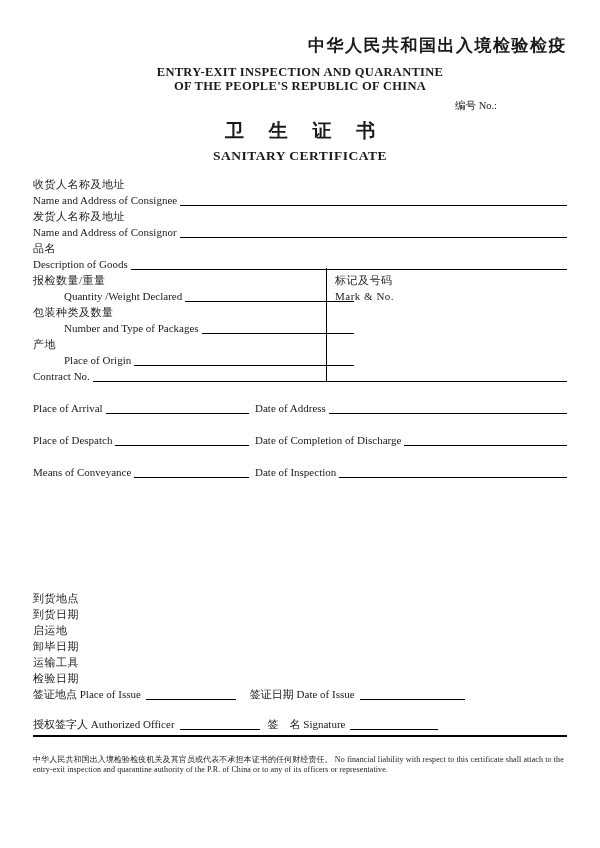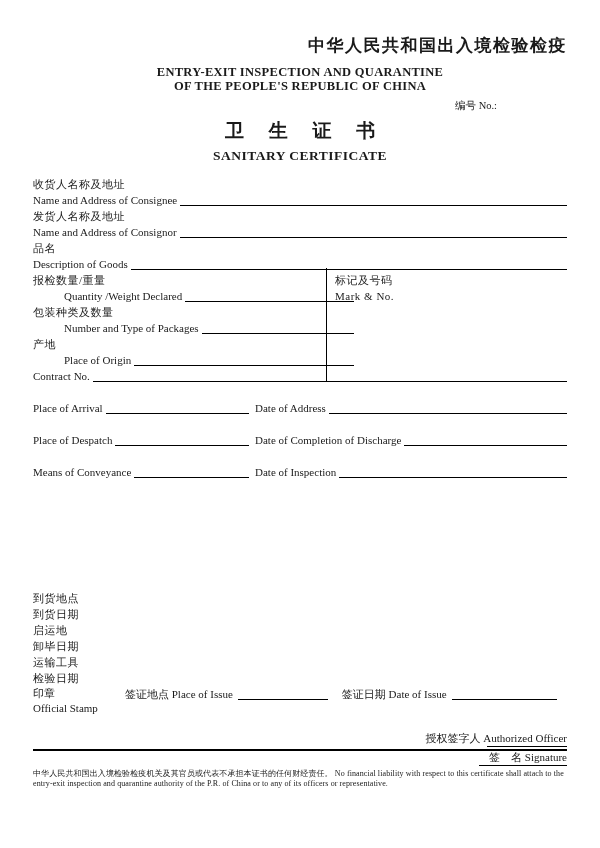--- a/index.html
+++ b/index.html
@@ -49,21 +49,21 @@
   .sig-rows { flex:1 1 auto;font-family:Liberation Serif, serif; }
   .sig-row { display:flex; height:16px; align-items:flex-end; white-space:nowrap; }
   .sig-row .lbl { line-height:16px; }
   .sl { height:13px; border-bottom:1px solid #000; margin:0 0 2px 5px; }
   .w90  { width:90px; }
   .w105 { width:105px; }
   .w80  { width:80px; }
   .w88  { width:88px; }
   .gap14 { margin-left:14px; }
   .gap8  { margin-left:8px;text-align:right; }
-  .row-b { margin-top:28px;flex-direction:column; }
+  .row-b { margin-top:14px; }
 
   
   .rule { margin-top:3px; height:2px; background:#000; }
   .disclaimer { margin-top:18px; font-size:8px; line-height:9.5px; letter-spacing:0.1px; }
 </style>
 </head>
 <body>
 
 <div class="page">
   <div class="content">
@@ -193,24 +193,20 @@
           <span class="tc-right">
             <span class="lbl">Date of Inspection</span>
             <span class="fl"></span>
           </span>
         </div>
       </div>
 
       <div class="spacer"></div>
 
       <div class="sig">
-        <div class="stamp">
-          <div>印章</div>
-          <div>Official Stamp</div>
-        </div>
         <div class="sig-rows">
           <div class="sig-row">
             <span class="lbl">签证地点 Place of Issue</span>
             <span class="sl w90"></span>
             <span class="lbl gap14">签证日期 Date of Issue</span>
             <span class="sl w105"></span>
           </div>
           <div class="sig-row row-b">
             <span class="lbl">授权签字人 Authorized Officer</span>
             <span class="sl w80"></span>

